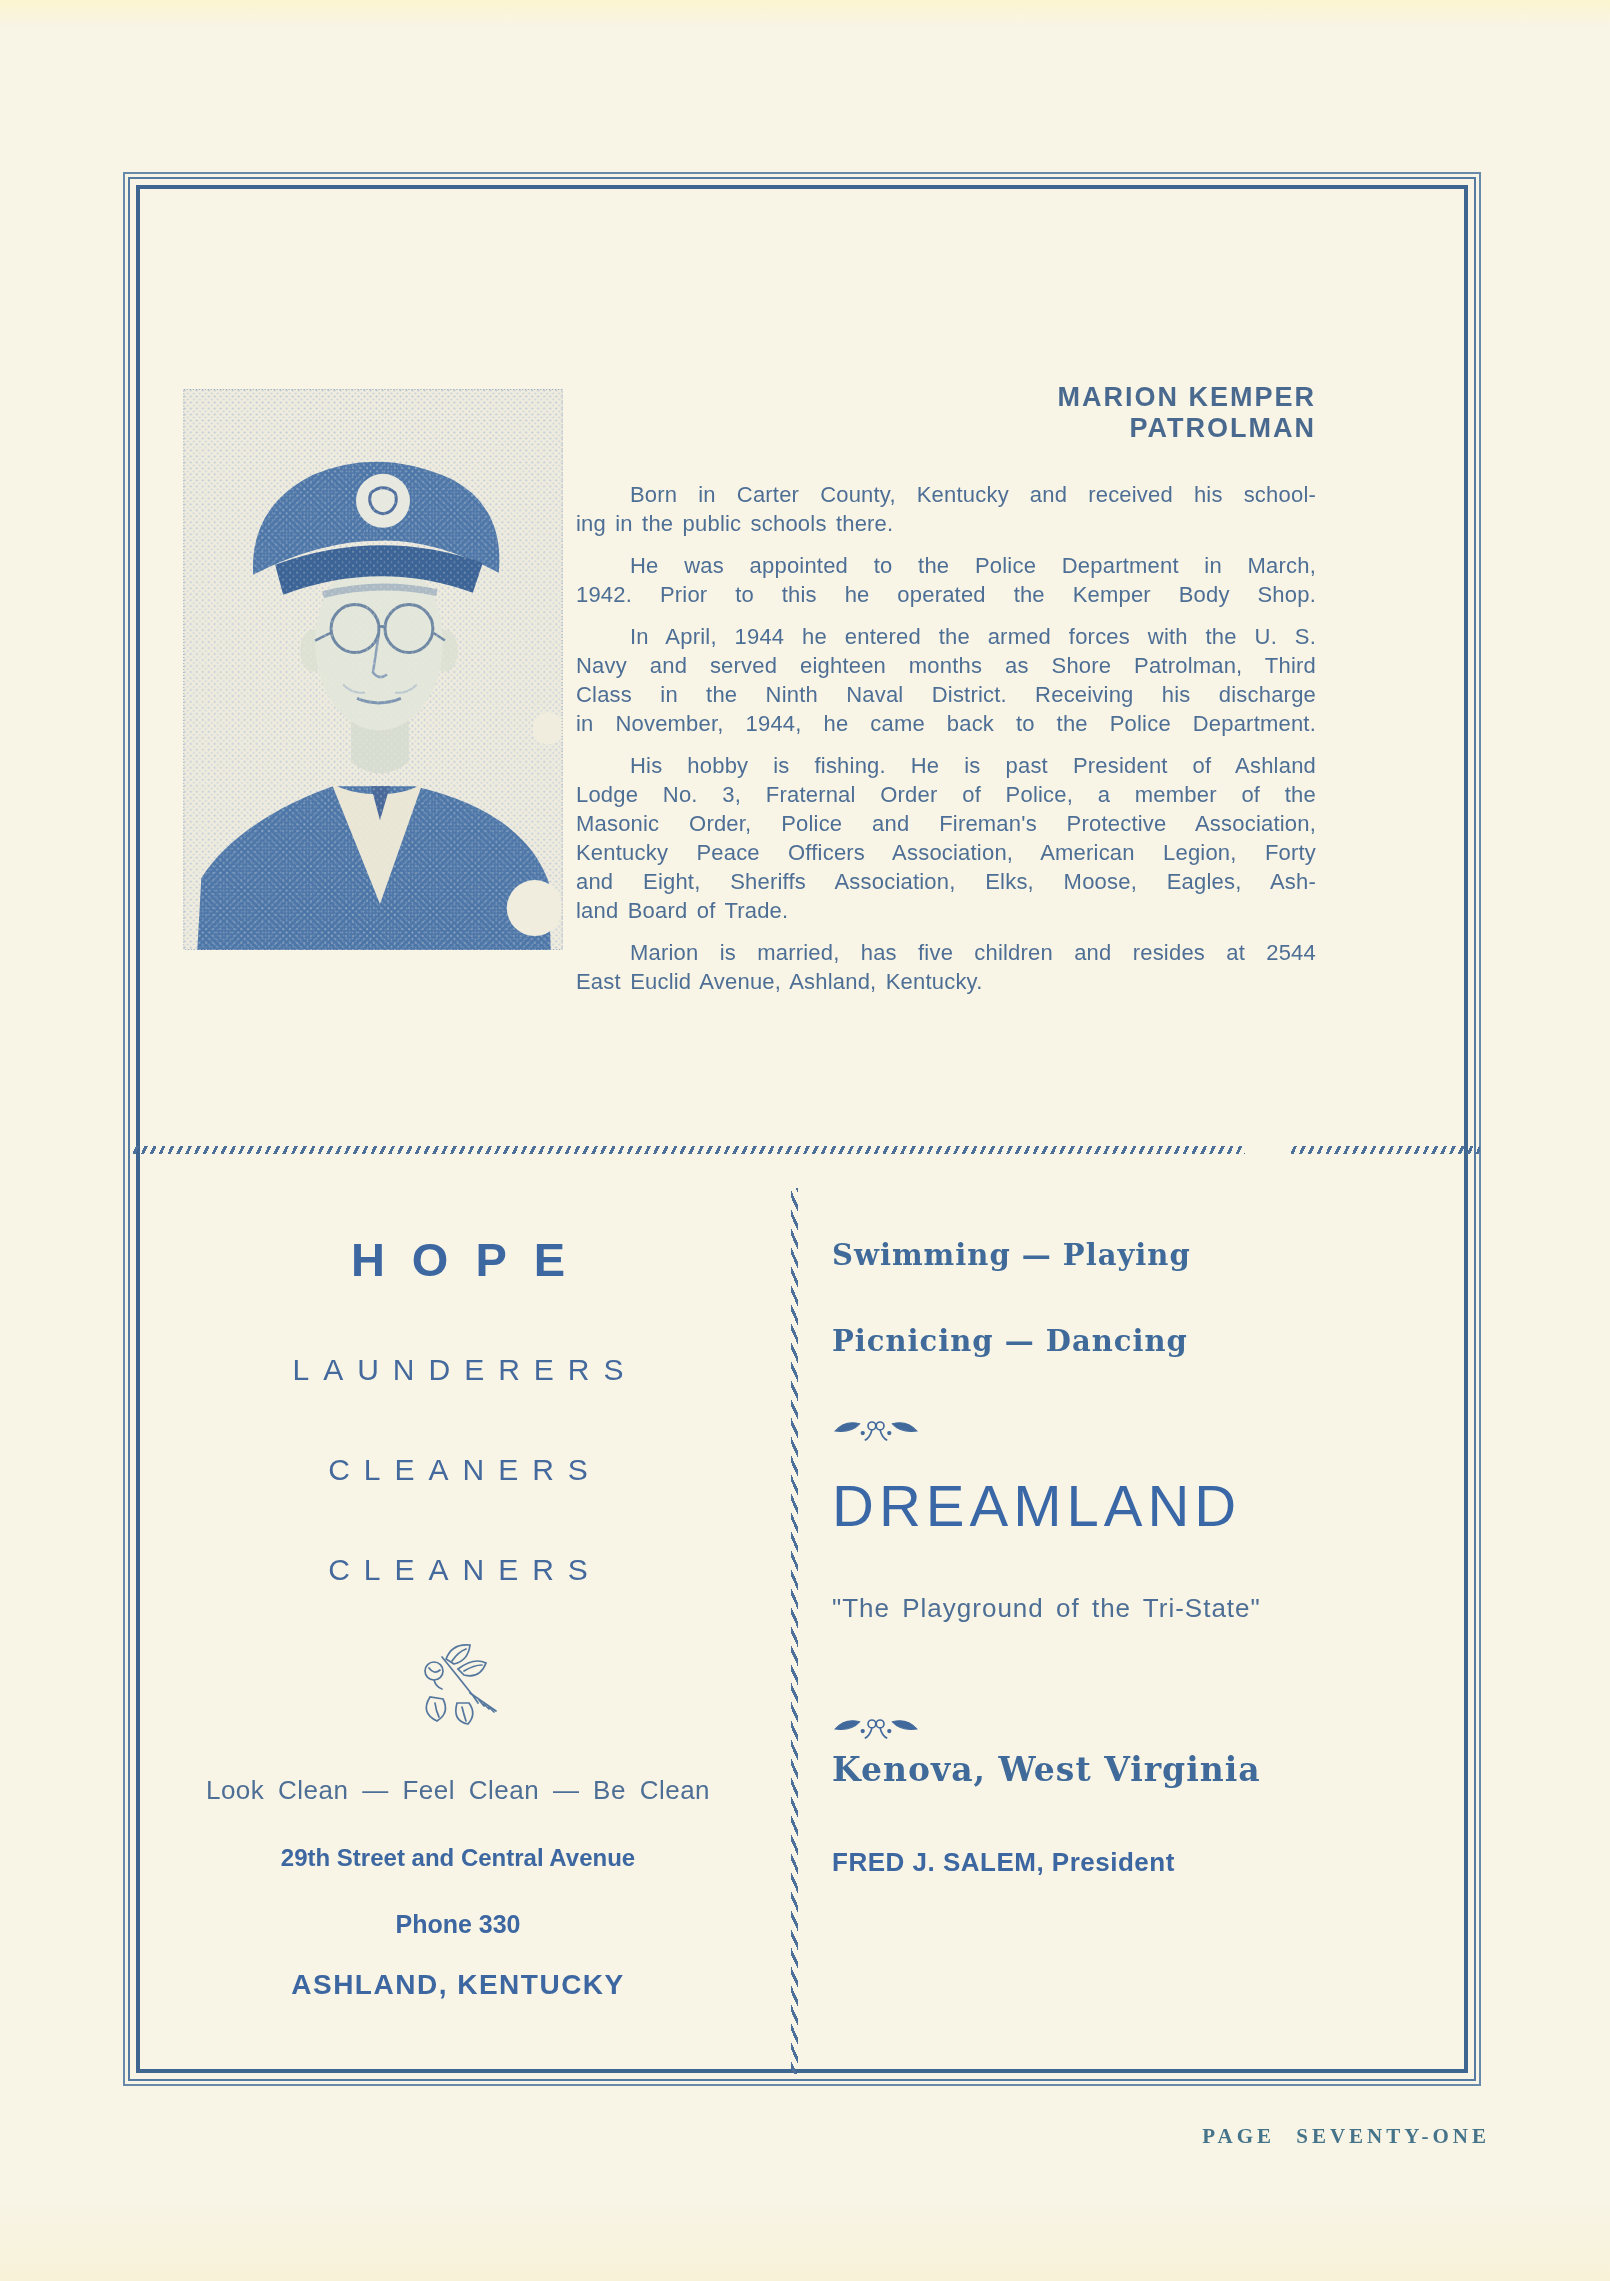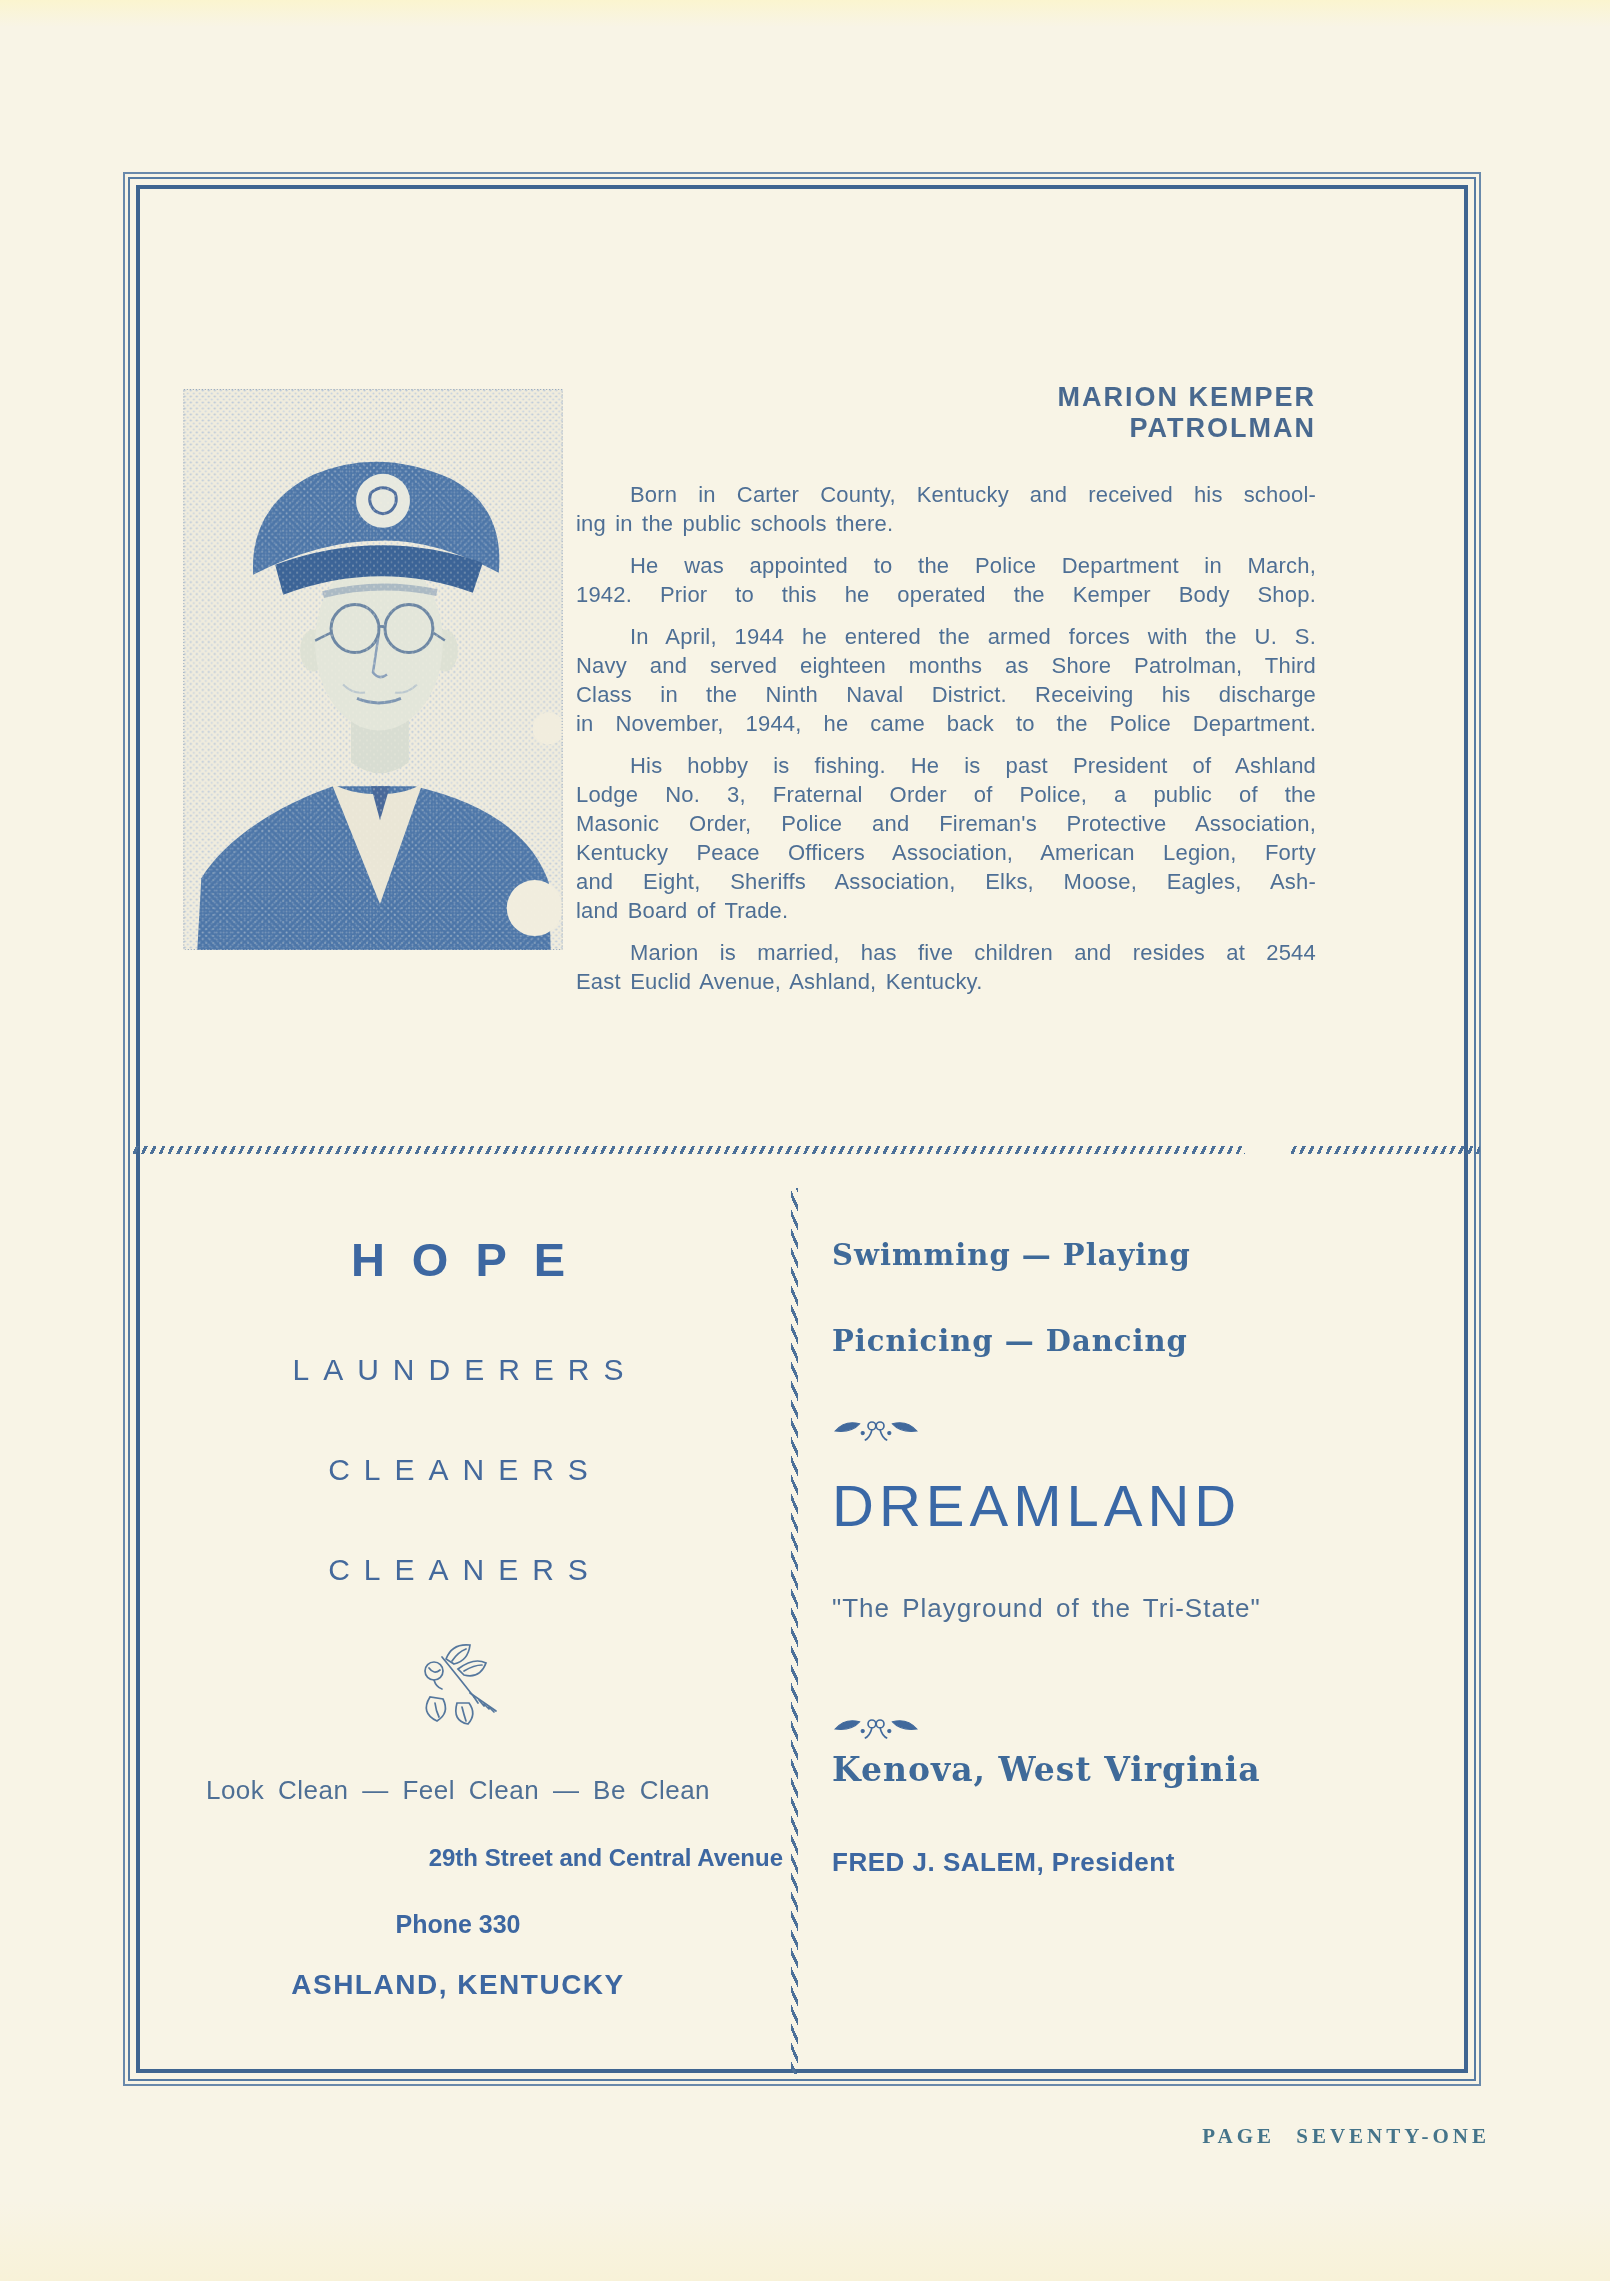--- a/index.html
+++ b/index.html
@@ -39,21 +39,21 @@
     background:repeating-linear-gradient(65deg, rgba(0,0,0,0) 0 2.5px, #4c7099 2.5px 5.5px, rgba(0,0,0,0) 5.5px 8px); }
 
   
   .ad-hope { position:absolute; left:133px; top:1232px; width:650px; text-align:center; }
   .hope-name { font-size:47px; font-weight:bold; letter-spacing:27px; text-indent:27px;
                color:#3d67a1; }
   .hope-svc  { margin-top:66px; font-size:30px; letter-spacing:14px; text-indent:14px;
                color:#44699c; }
   .flower { margin-top:50px; width:96px; height:92px; }
   .hope-slogan  { margin-top:42px; font-size:26px; letter-spacing:0.5px; word-spacing:6px; color:#4e6f95; }
-  .hope-address { margin-top:38px; font-size:24px; font-weight:bold; color:#3d67a1;text-align:right; }
+  .hope-address { margin-top:38px; font-size:24px; font-weight:bold; color:#3d67a1; }
   .hope-phone   { margin-top:38px; font-size:25px; font-weight:bold; color:#3d67a1; }
   .hope-city    { margin-top:30px; font-size:28px; font-weight:bold; letter-spacing:1.5px; color:#3d67a1; }
 
   
   .ad-dream { position:absolute; left:832px; top:1238px; width:650px; text-align:left; }
   .dream-act { font-family:"DejaVu Serif", serif; font-weight:bold; font-size:29px;
                letter-spacing:1px; color:#3f6a99; }
   .dream-act.second { margin-top:52px; }
   .fleuron { width:88px; height:36px; }
   .orn1 { margin-top:54px; }
@@ -151,21 +151,21 @@
         <div class="line">1942.  Prior to this he operated the Kemper Body Shop.</div>
       </div>
       <div class="para">
         <div class="line first">In April, 1944 he entered the armed forces with the U. S.</div>
         <div class="line">Navy and served eighteen months as Shore Patrolman, Third</div>
         <div class="line">Class in the Ninth Naval District.  Receiving his discharge</div>
         <div class="line">in November, 1944, he came back to the Police Department.</div>
       </div>
       <div class="para">
         <div class="line first">His hobby is fishing.  He is past President of Ashland</div>
-        <div class="line">Lodge No. 3, Fraternal Order of Police, a public of the</div>
+        <div class="line">Lodge No. 3, Fraternal Order of Police, a member of the</div>
         <div class="line">Masonic Order, Police and Fireman's Protective Association,</div>
         <div class="line">Kentucky Peace Officers Association, American Legion, Forty</div>
         <div class="line">and Eight, Sheriffs Association, Elks, Moose, Eagles, Ash-</div>
         <div class="line short">land Board of Trade.</div>
       </div>
       <div class="para">
         <div class="line first">Marion is married, has five children and resides at 2544</div>
         <div class="line short">East Euclid Avenue, Ashland, Kentucky.</div>
       </div>
     </div>

